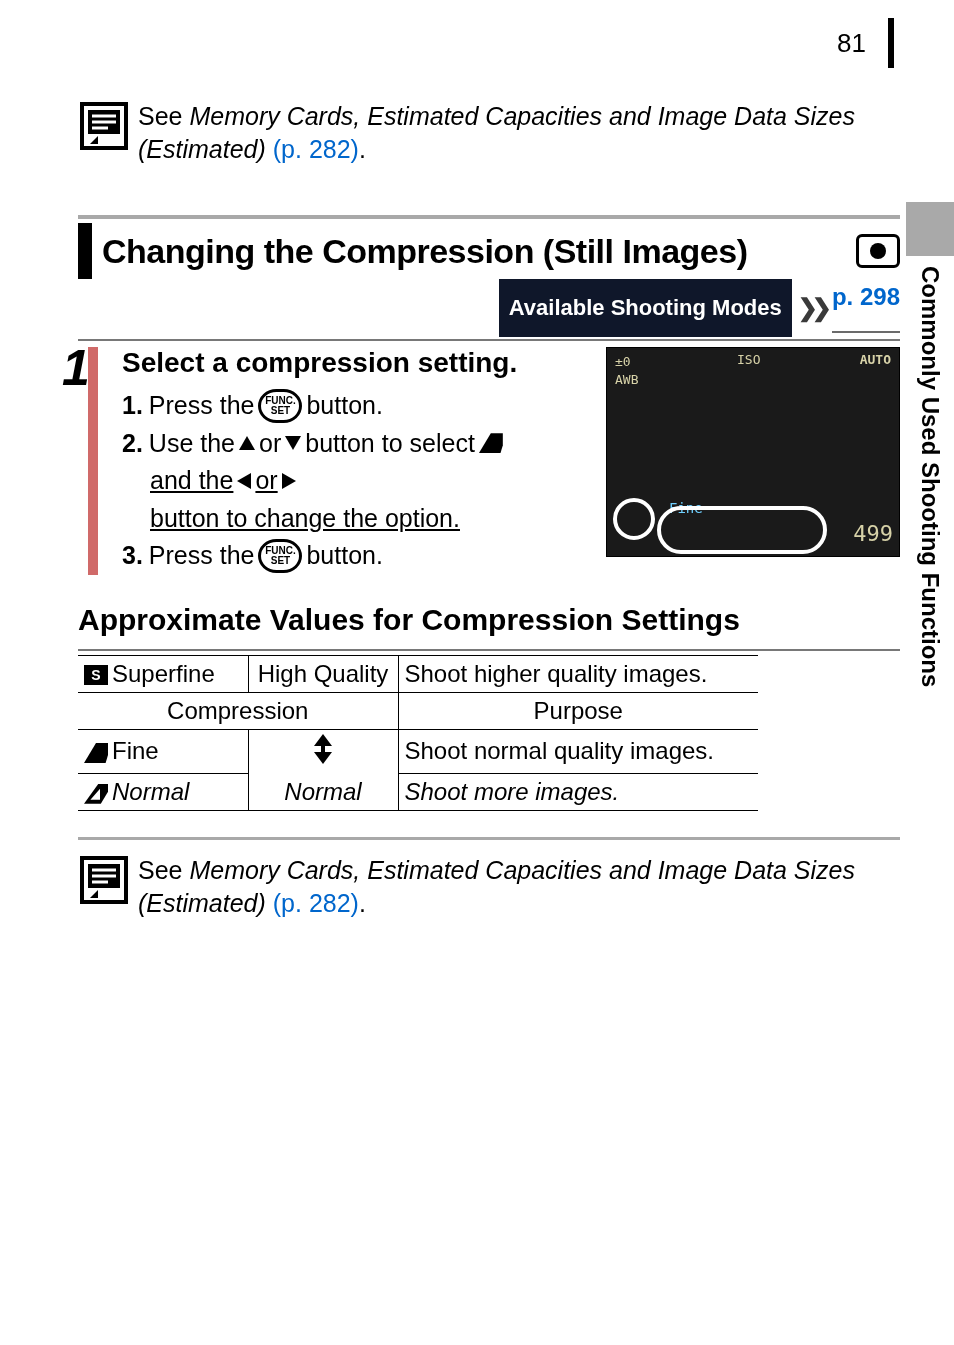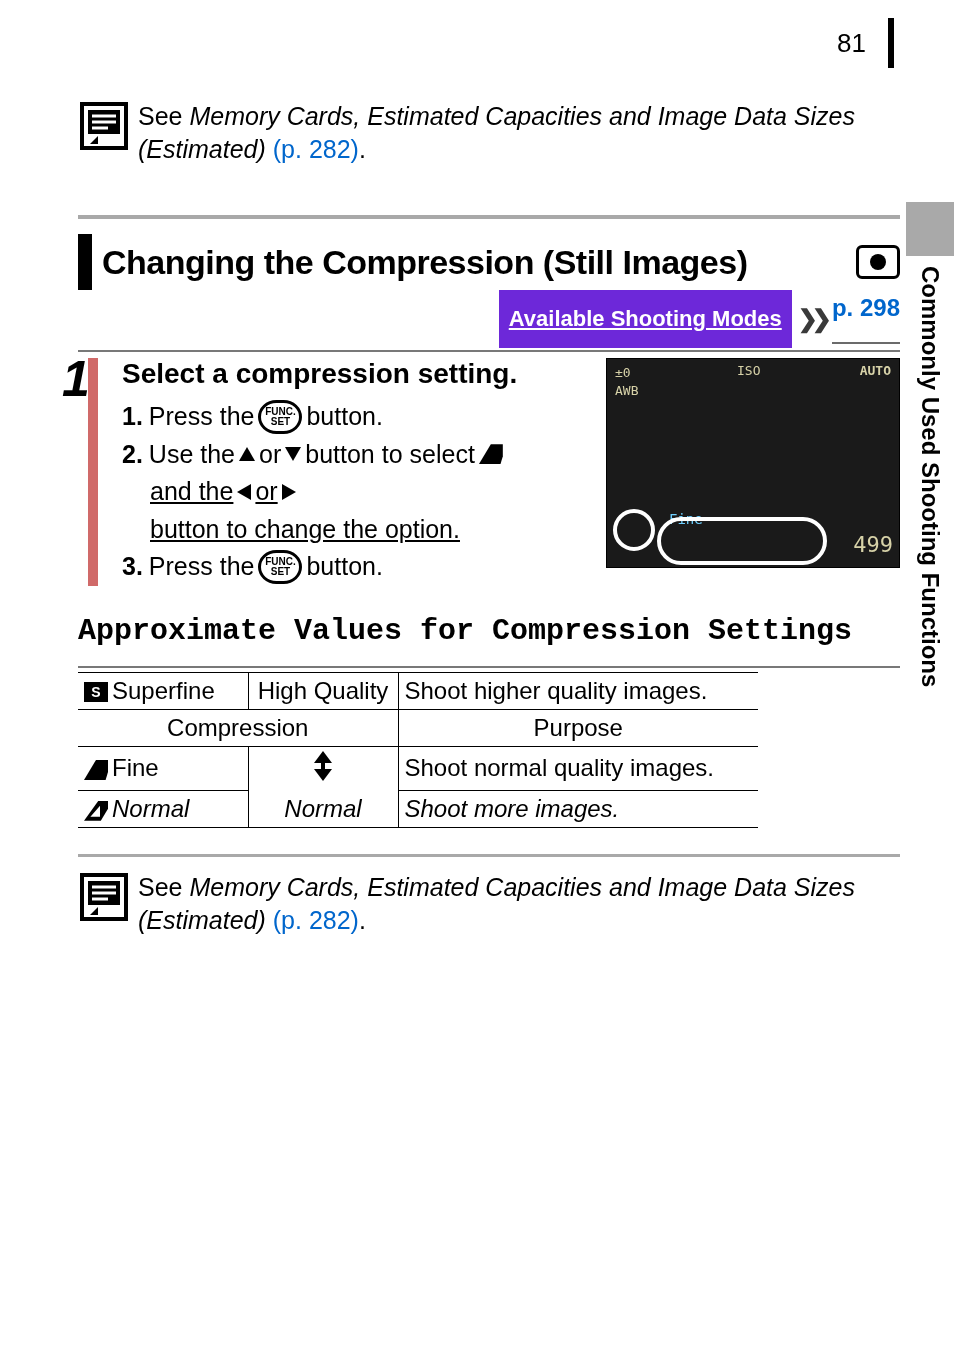--- a/index.html
+++ b/index.html
@@ -14,26 +14,26 @@
   .side-tab .filled { width: 48px; height: 54px; background: #a9a9a9; }
   .side-tab .label { writing-mode: vertical-rl; font-size: 24px; font-weight: bold; padding-top: 10px; padding-left: 10px; }
 
   .note-row { display: flex; align-items: flex-start; margin-top: 70px; margin-bottom: 50px; }
   .note-icon { flex: 0 0 60px; }
   .note-text { font-size: 25px; line-height: 1.3; }
   .note-text .ref-title { font-style: italic; }
   .note-text .ref-link { color: #0066cc; }
 
   .section { margin-top: 10px; }
-  .sec-head { display: flex; align-items: center; border-top: 4px solid #a9a9a9; padding-top: 15px; }
+  .sec-head { display: flex; align-items: center; border-top: 4px solid #a9a9a9; padding-top: 4px; }
   .sec-bar { width: 14px; height: 56px; background: #000; margin-right: 10px; flex: 0 0 14px; }
   .sec-title { font-size: 34px; font-weight: 900; font-family: Arial Black, Arial, sans-serif; flex: 1; letter-spacing: -0.5px; }
   .camera-outline { width: 44px; height: 34px; border: 3px solid #000; border-radius: 6px; display: flex; align-items: center; justify-content: center; margin-left: 6px; }
   .camera-outline .lens { width: 16px; height: 16px; border-radius: 50%; background: #000; }
-  .modes-label { background: #6d28d9; color: #fff; font-size: 22px; font-weight: bold; padding: 16px 10px; text-decoration: underline; }
+  .modes-label { background: #0f172a; color: #fff; font-size: 22px; font-weight: bold; padding: 16px 10px; }
   .chevrons { font-size: 24px; color: #3a3a3a; margin: 0 6px; font-weight: bold; letter-spacing: -6px; }
   .modes-link { color: #0066cc; font-size: 24px; font-weight: bold; border-bottom: 2px solid #6b6b6b; border-top: 0; display: inline-block; padding-bottom: 20px; }
 
   .modes-wrap { border-bottom: 2px solid #787878; display: flex; justify-content: flex-end; align-items: center; padding-bottom: 2px; }
 
   .step-block { display: flex; align-items: stretch; margin-top: 6px; }
   .step-num-col { width: 30px; flex: 0 0 30px; position: relative; }
   .step-bignum { font-size: 50px; font-weight: 900; font-style: italic; font-family: Arial Black, Arial, sans-serif; position: absolute; top: -8px; left: -16px; }
   .step-rule { position: absolute; left: 10px; top: 0; bottom: 0; width: 10px; background: #c8504f; opacity: .85; }
   .step-content { flex: 1; padding-left: 14px; display: flex; }
@@ -52,21 +52,21 @@
   .compress-chip { display: inline-block; width: 24px; height: 20px; background: #000; margin: 0 4px; vertical-align: middle; clip-path: polygon(0 100%, 90% 100%, 100% 60%, 100% 0, 50% 0); }
 
   .screenshot { width: 294px; height: 210px; background: #1a1a1a; position: relative; border: 1px solid #000; margin-left: 10px; flex: 0 0 294px; }
   .screenshot .hud { position: absolute; color: #d7d2a8; font-size: 13px; font-family: monospace; }
   .hi-circle { position: absolute; border: 4px solid #fff; border-radius: 28px; }
   .hi-circle.small { width: 42px; height: 42px; left: 6px; bottom: 16px; }
   .hi-circle.big { width: 170px; height: 48px; left: 50px; bottom: 2px; border-radius: 26px; }
   .ss-label { position: absolute; left: 62px; bottom: 40px; color: #6fd0ff; font-size: 14px; font-family: monospace; }
   .ss-num { position: absolute; right: 6px; bottom: 10px; color: #d7d2a8; font-size: 22px; font-family: monospace; }
 
-  .subheading { font-size: 30px; font-weight: 900; font-family: Liberation Mono, monospace; margin-top: 28px; margin-bottom: 4px; border-bottom: 2px solid #787878; padding-bottom: 18px; }
+  .subheading { font-size: 30px; font-weight: 900; font-family: Liberation Sans, sans-serif; margin-top: 28px; margin-bottom: 4px; border-bottom: 2px solid #787878; padding-bottom: 12px; }
 
   table.comp { border-collapse: collapse; width: 680px; margin-top: 0; }
   table.comp th, table.comp td { border: 1px solid #000; padding: 4px 6px; font-size: 24px; text-align: left; vertical-align: middle; }
   table.comp th { font-weight: normal; text-align: center; border-top: none; }
   table.comp th:first-child { border-left: none; }
   table.comp th:last-child { border-right: none; }
   table.comp tr:first-child th { border-top: none; }
   table.comp .c1 { width: 170px; border-left: none; }
   table.comp .c2 { width: 150px; text-align: center; }
   table.comp .c3 { border-right: none; }

